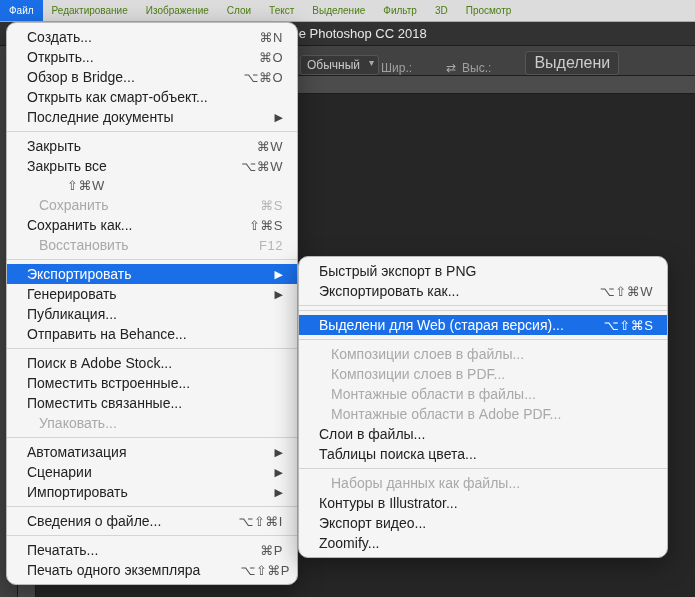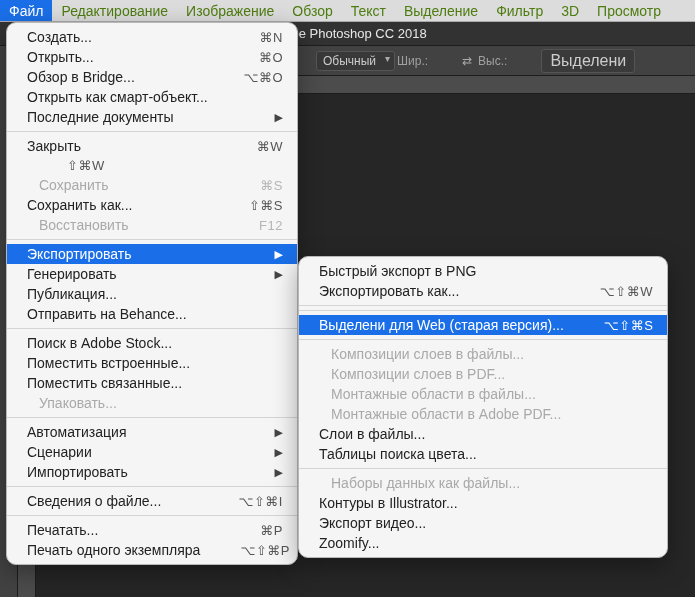--- a/index.html
+++ b/index.html
@@ -14,21 +14,21 @@
     color: #ddd;
   }
 
   
   .menubar {
     height: 22px;
     background: #dcdcdc;
     display: flex;
     align-items: center;
     border-bottom: 1px solid #aaa;
-    font-size: 14px;
+    font-size: 10px;
   }
   .menubar-item {
     padding: 0 9px;
     height: 100%;
     display: flex;
     align-items: center;
     color: #4d7c0f;
     cursor: default;
   }
   .menubar-item.active {
@@ -46,23 +46,23 @@
     color: #e8e8e8;
     font-size: 13px;
     position: relative;
     border-bottom: 1px solid #1d1d1d;
   }
 
   .ps-options {
     height: 30px;
     background: #424242;
     display: flex;
-    align-items: center;
+    align-items: flex-end;
     gap: 2px;
-    padding: 0 24px;
+    padding: 0 8px;
     border-bottom: 1px solid #1d1d1d;
     font-size: 12px;
     color: #bbb;
   }
   .ps-select {
     background: #383838;
     border: 1px solid #555;
     color: #ccc;
     padding: 2px 18px 2px 6px;
     border-radius: 3px;
@@ -194,21 +194,21 @@
     color:#aaa;
   }
 </style>
 </head>
 <body>
 
 <div class="menubar">
   <div class="menubar-item active">Файл</div>
   <div class="menubar-item">Редактирование</div>
   <div class="menubar-item">Изображение</div>
-  <div class="menubar-item">Обзор</div>
+  <div class="menubar-item">Слои</div>
   <div class="menubar-item">Текст</div>
   <div class="menubar-item">Выделение</div>
   <div class="menubar-item">Фильтр</div>
   <div class="menubar-item">3D</div>
   <div class="menubar-item">Просмотр</div>
 </div>
 
 <div class="toolbox"></div>
 
 <div class="ps-titlebar">
@@ -249,20 +249,24 @@
   <div class="menu-item">
       <span class="label">Последние документы</span>
       <span class="submenu-arrow">▶</span>
     </div>
   <div class="menu-sep"></div>
   <div class="menu-item">
       <span class="label">Закрыть</span>
       <span class="shortcut">⌘W</span>
     </div>
   <div class="menu-item">
+      <span class="label">Закрыть все</span>
+      <span class="shortcut">⌥⌘W</span>
+    </div>
+  <div class="menu-item">
       <span class="shortcut">⇧⌘W</span>
     </div>
   <div class="menu-item disabled">
       <span class="label">Сохранить</span>
       <span class="shortcut">⌘S</span>
     </div>
   <div class="menu-item">
       <span class="label">Сохранить как...</span>
       <span class="shortcut">⇧⌘S</span>
     </div>

